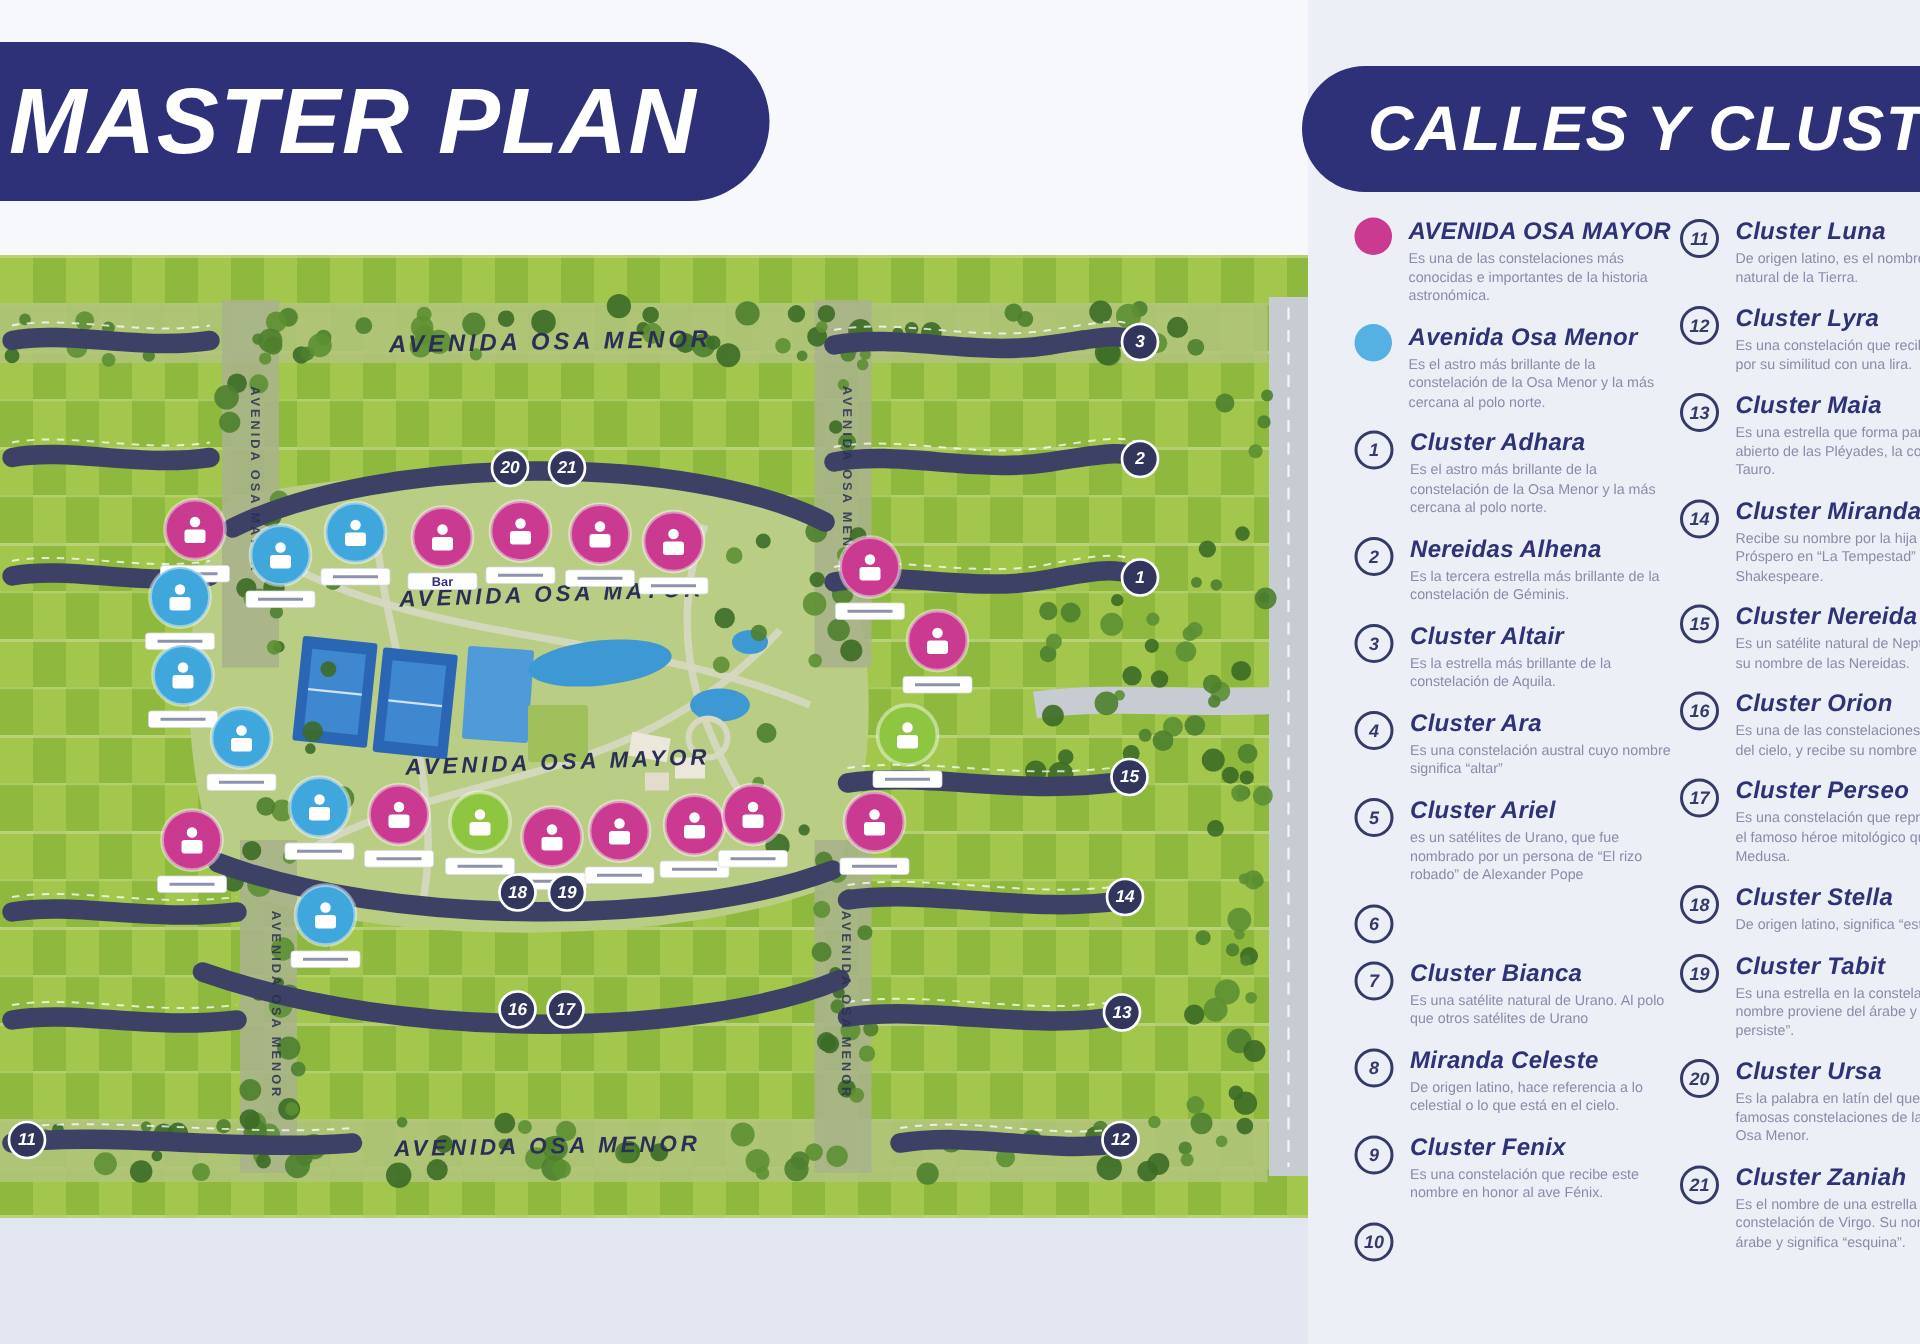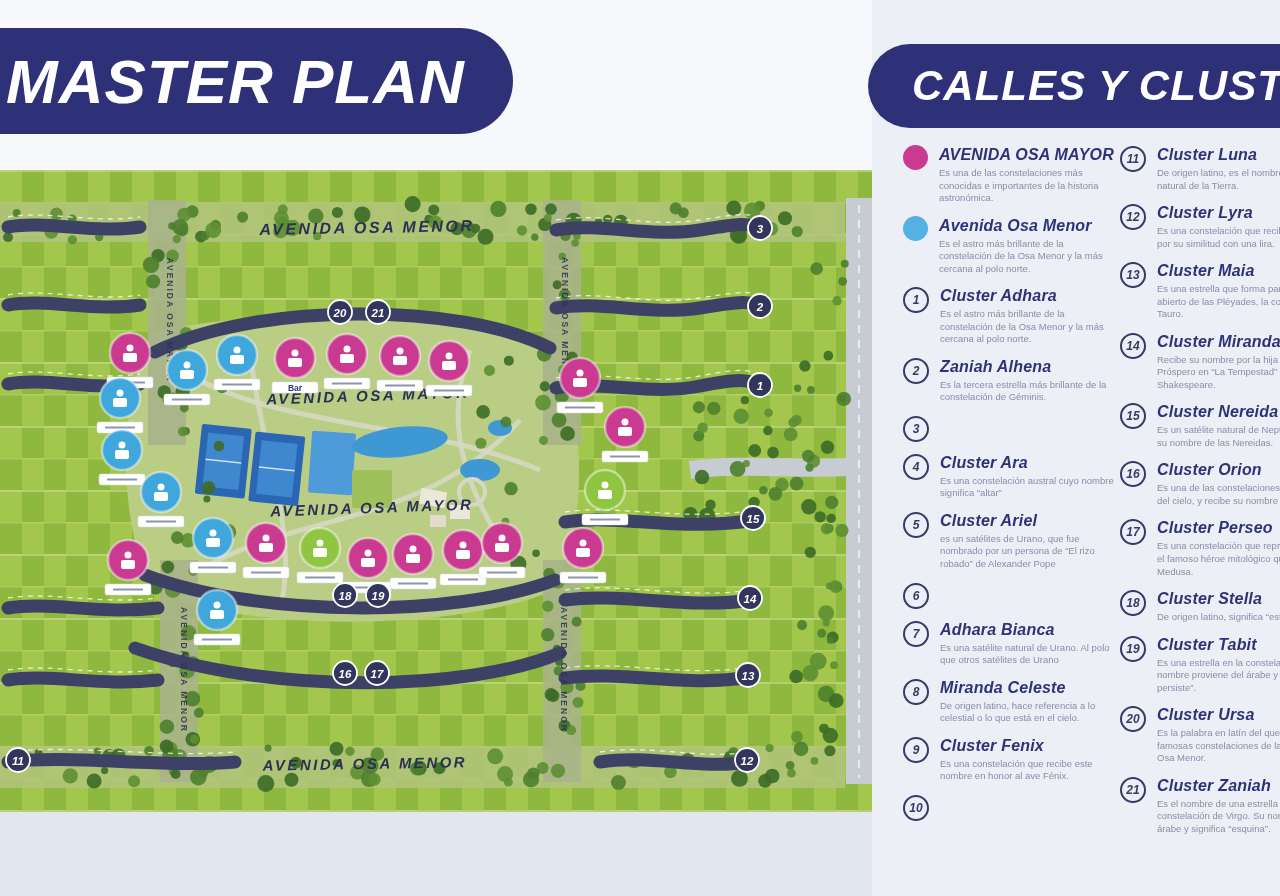--- a/index.html
+++ b/index.html
@@ -649,27 +649,31 @@
     <span class="numcircle">1</span>
     <div class="body">
       <div class="name">Cluster Adhara</div>
       <div class="desc">Es el astro más brillante de la constelación de la Osa Menor y la más cercana al polo norte.</div>
     </div>
   </div>
 
   <div class="entry">
     <span class="numcircle">2</span>
     <div class="body">
-      <div class="name">Zaniah Alhena</div>
+      <div class="name">Nereidas Alhena</div>
       <div class="desc">Es la tercera estrella más brillante de la constelación de Géminis.</div>
     </div>
   </div>
 
   <div class="entry">
     <span class="numcircle">3</span>
+    <div class="body">
+      <div class="name">Cluster Altair</div>
+      <div class="desc">Es la estrella más brillante de la constelación de Aquila.</div>
+    </div>
   </div>
 
   <div class="entry">
     <span class="numcircle">4</span>
     <div class="body">
       <div class="name">Cluster Ara</div>
       <div class="desc">Es una constelación austral cuyo nombre significa “altar”</div>
     </div>
   </div>
 
@@ -681,21 +685,21 @@
     </div>
   </div>
 
   <div class="entry">
     <span class="numcircle">6</span>
   </div>
 
   <div class="entry">
     <span class="numcircle">7</span>
     <div class="body">
-      <div class="name">Adhara Bianca</div>
+      <div class="name">Cluster Bianca</div>
       <div class="desc">Es una satélite natural de Urano. Al polo que otros satélites de Urano</div>
     </div>
   </div>
 
   <div class="entry">
     <span class="numcircle">8</span>
     <div class="body">
       <div class="name">Miranda Celeste</div>
       <div class="desc">De origen latino, hace referencia a lo celestial o lo que está en el cielo.</div>
     </div>

